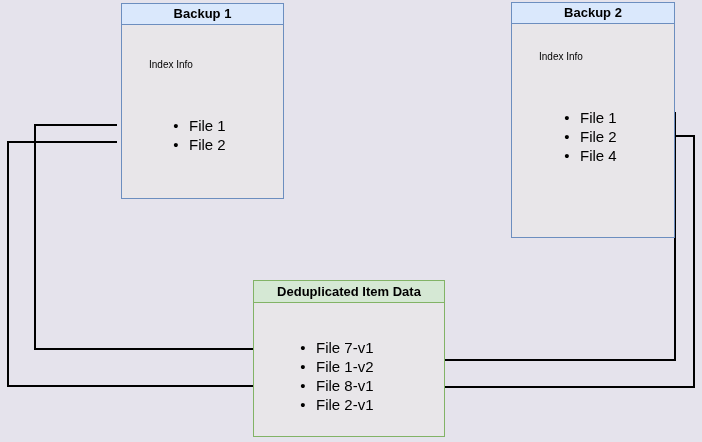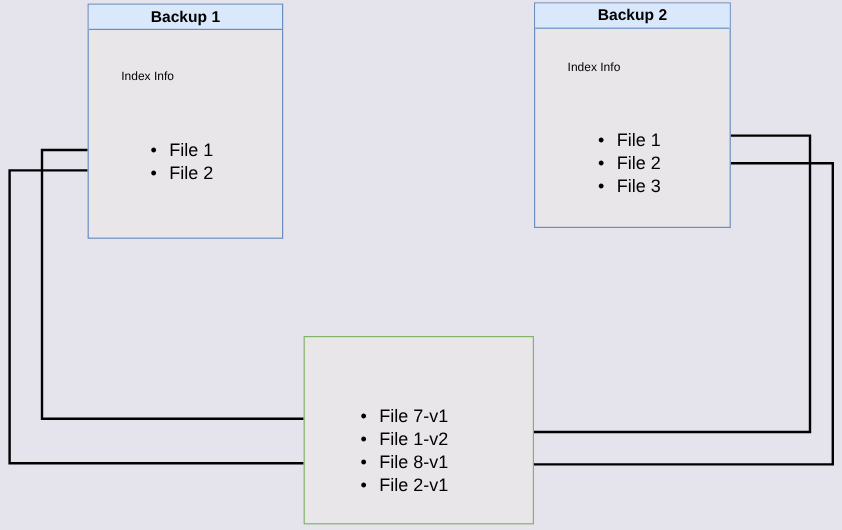--- a/index.html
+++ b/index.html
@@ -31,21 +31,21 @@
   }
   .wire{
     fill:none;
     stroke:var(--line,#000);
     stroke-width:2;
   }
   .panel{
     position:absolute;
     background:var(--panel-body-fill);
   }
-  .panel.blue{border:1px solid var(--blue-border);}
+  .panel.blue{border:1px solid var(--blue-border);margin-left:48px;}
   .panel.green{border:1px solid var(--green-border);}
   .panel-header{
     width:100%;
     text-align:center;
     font-weight:bold;
     font-size:13px;
     line-height:20px;
     height:21px;
     overflow:hidden;
     white-space:nowrap;
@@ -80,21 +80,21 @@
     white-space:nowrap;
   }
   .bullet{
     width:14px;
     text-align:center;
     margin-right:6px;
     font-size:15px;
   }
   
   #backup1{left:73px;top:3px;width:163px;height:196px;}
-  #backup2{left:445px;top:2px;width:164px;height:188px;}
+  #backup2{left:463px;top:2px;width:164px;height:236px;}
   #dedup{left:253px;top:280px;width:192px;height:157px;}
   #backup1 .file-list{left:47px;top:112px;}
   #backup2 .file-list{left:48px;top:105px;}
   #dedup .file-list{left:42px;top:57px;}
 </style>
 </head>
 <body>
 
 <div class="stage">
 
@@ -136,26 +136,29 @@
       <li>
         <span class="bullet">•</span>
         <span>File 1</span>
       </li>
       <li>
         <span class="bullet">•</span>
         <span>File 2</span>
       </li>
       <li>
         <span class="bullet">•</span>
-        <span>File 3</span>
+        <span>File 4</span>
       </li>
     </ul>
   </section>
 
   <section class="panel green" id="dedup">
+    <header class="panel-header">
+      <span>Deduplicated Item Data</span>
+    </header>
     <ul class="file-list">
       <li>
         <span class="bullet">•</span>
         <span>File 7-v1</span>
       </li>
       <li>
         <span class="bullet">•</span>
         <span>File 1-v2</span>
       </li>
       <li>

